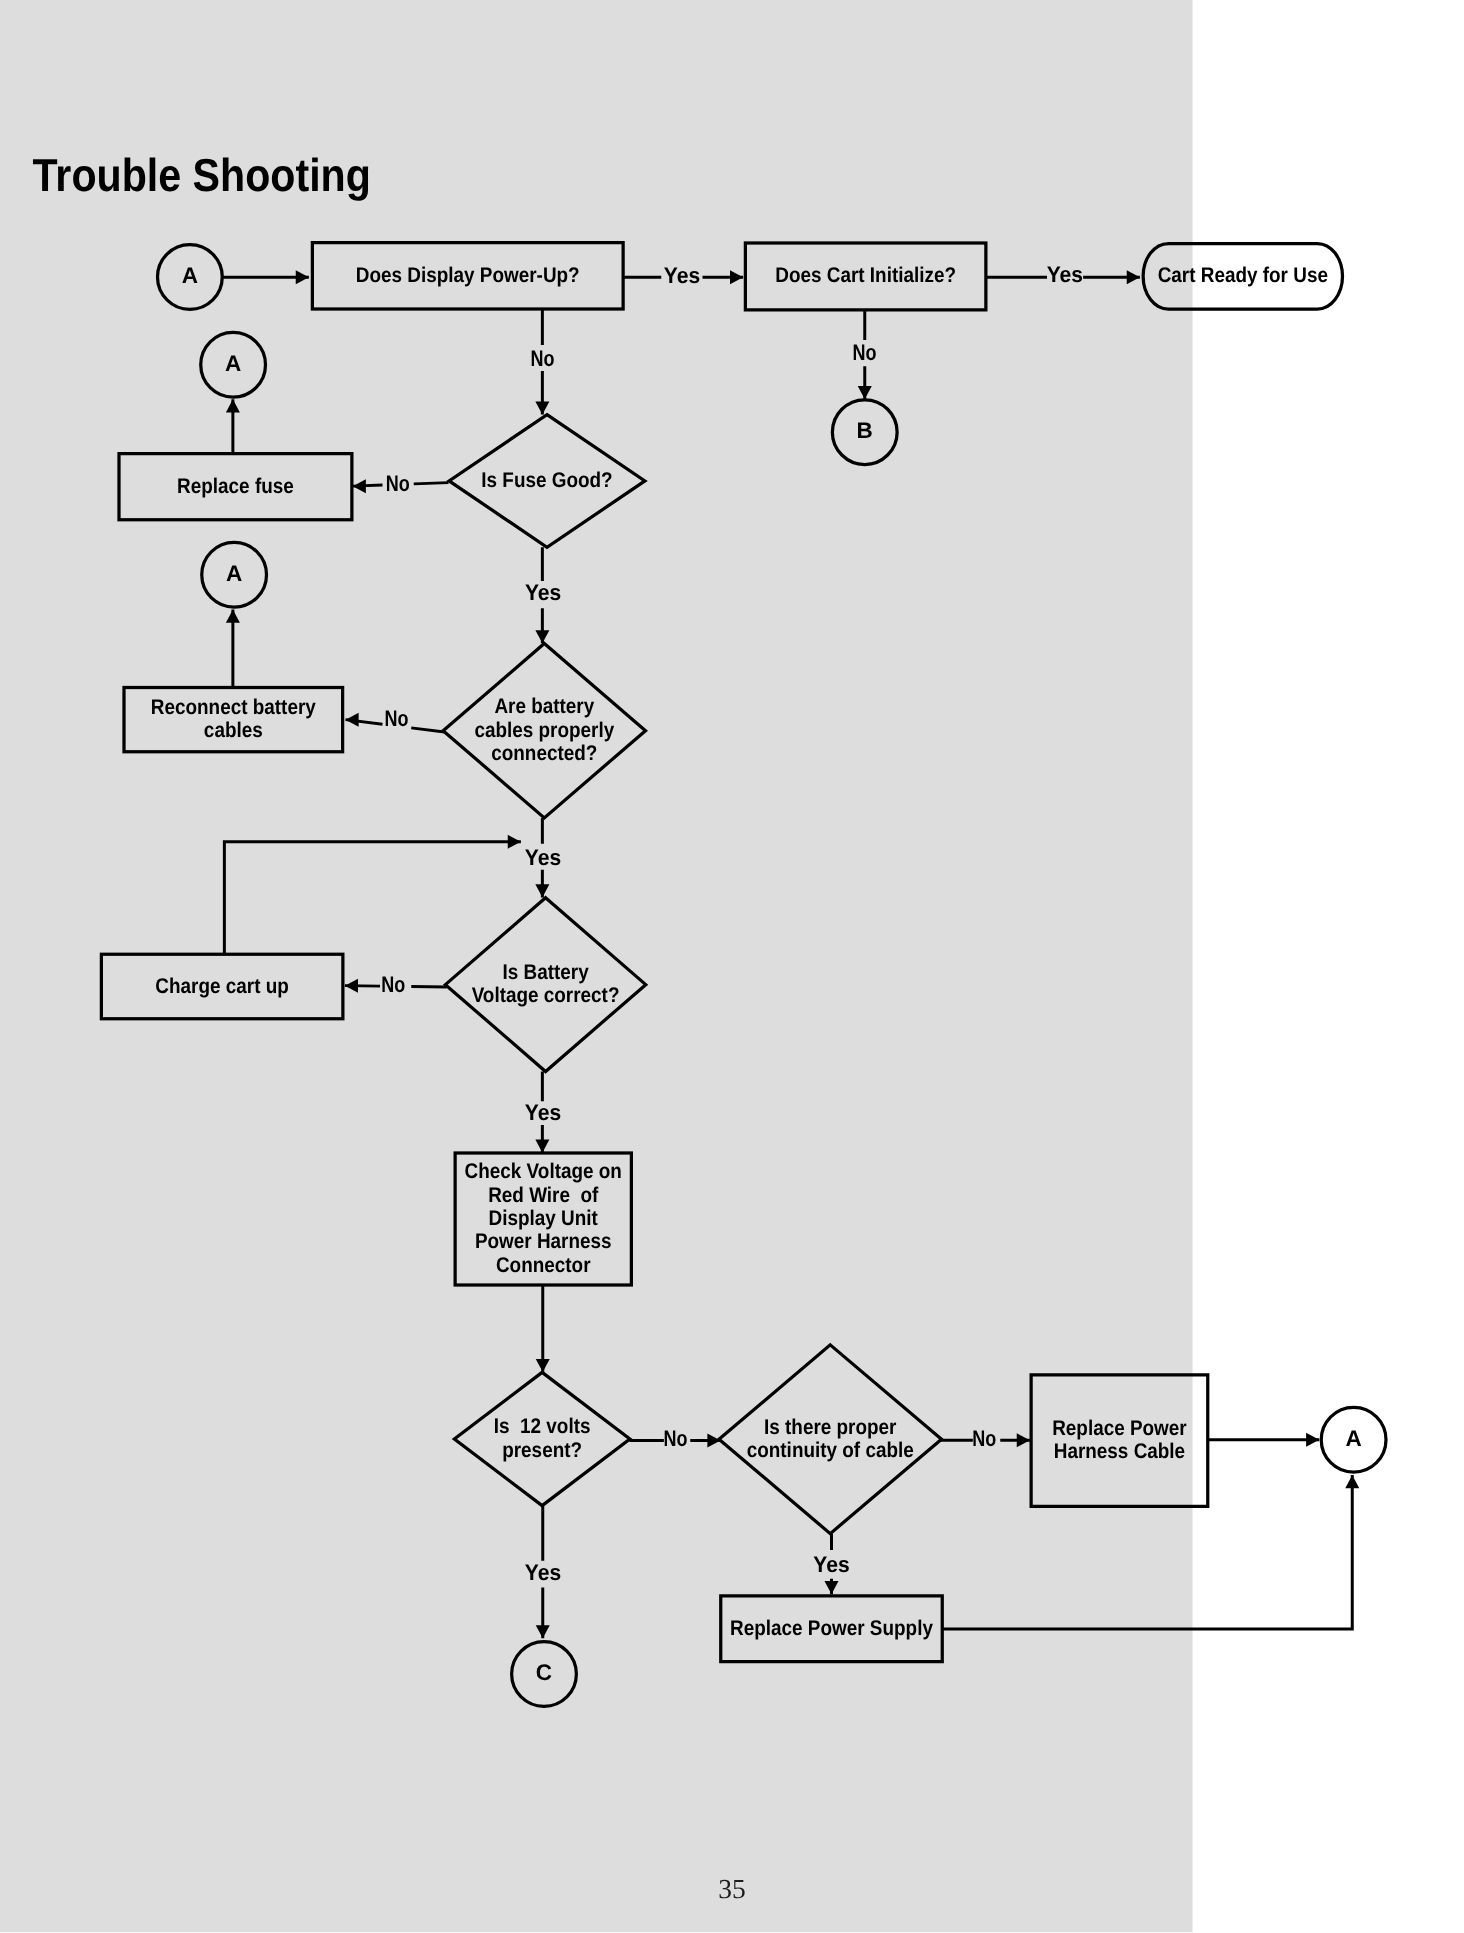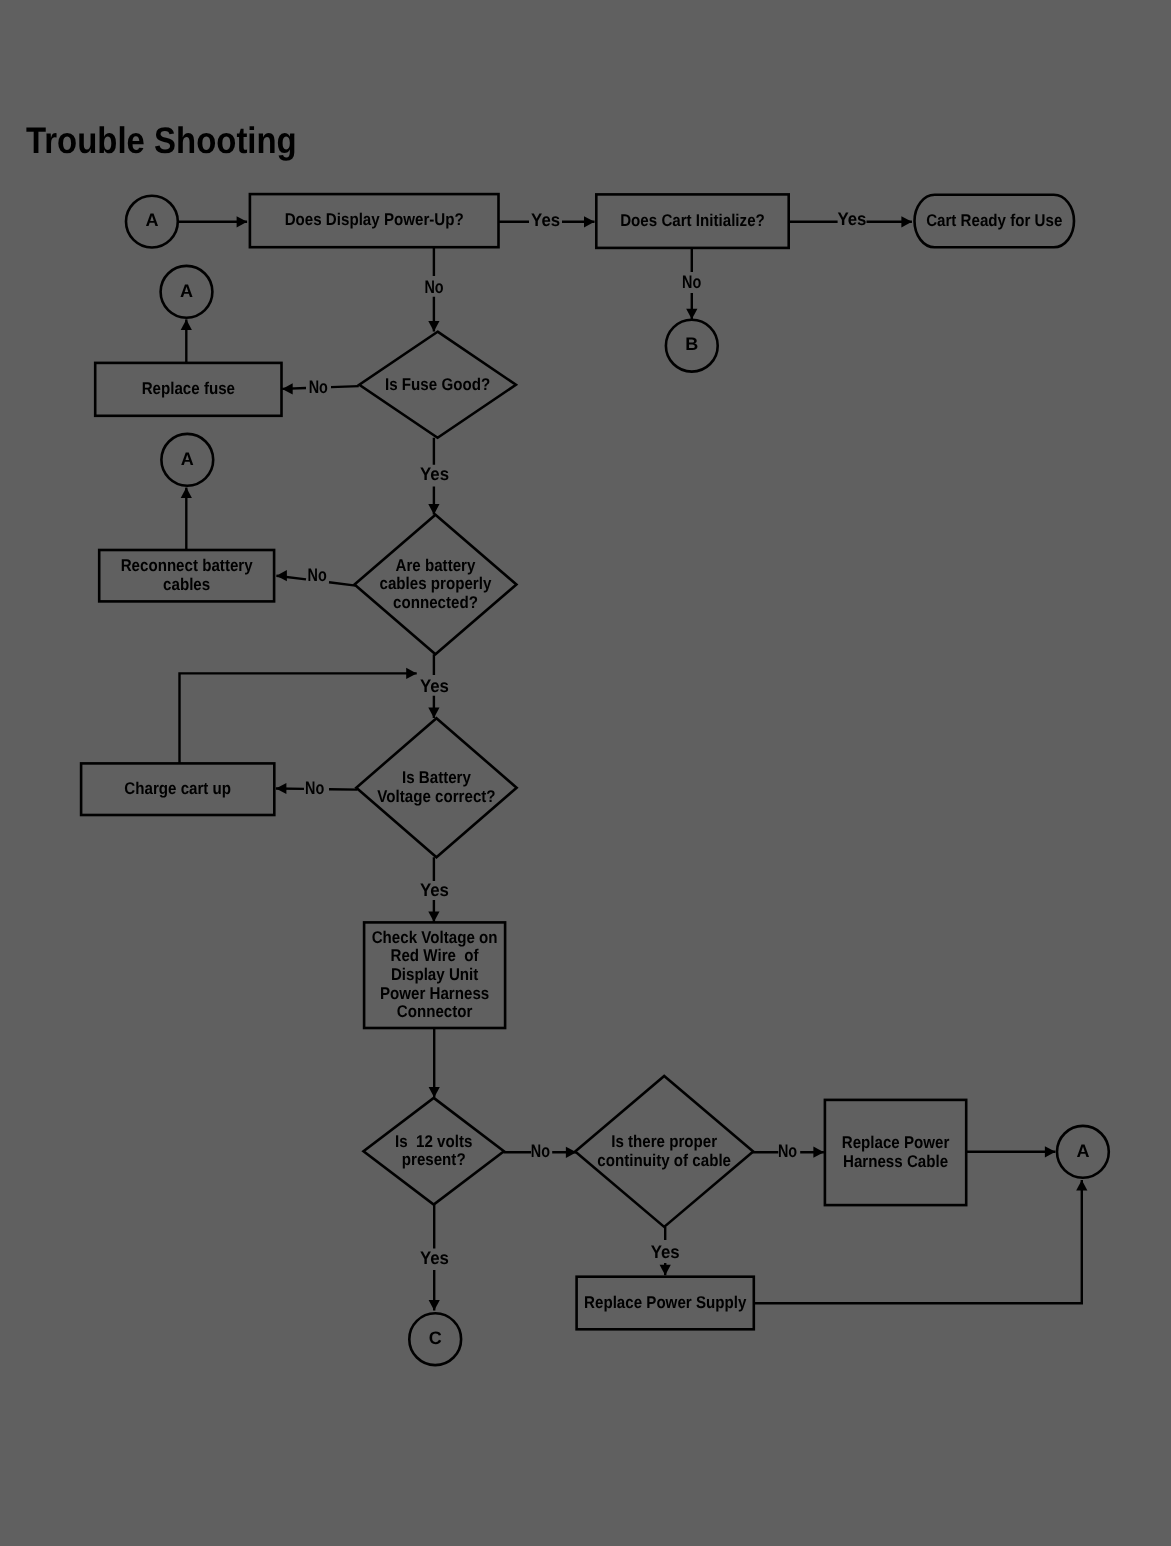--- a/index.html
+++ b/index.html
@@ -1,18 +1,18 @@
 <!DOCTYPE html>
 <html><head>
 <meta charset="utf-8">
 <title>Trouble Shooting</title>
 <style>
   html,body{margin:0;padding:0;background:#ffffff;}
   body{width:1171px;height:1546px;overflow:hidden;font-family:"Liberation Sans",sans-serif;}
-  #page{position:relative;width:1171px;height:1546px;background:#0f766e;-webkit-font-smoothing:antialiased;text-rendering:geometricPrecision;filter:grayscale(1);}
+  #page{position:relative;width:954px;height:1546px;background:#bef264;-webkit-font-smoothing:antialiased;text-rendering:geometricPrecision;filter:grayscale(1);}
   #title{position:absolute;left:25.6px;top:121px;font-size:37px;font-weight:bold;color:#000;line-height:40px;white-space:nowrap;transform:scaleX(0.89);transform-origin:0 0;}
   #pagenum{position:absolute;left:0;top:1497.5px;width:1171px;text-align:center;font-family:"Liberation Serif",serif;font-size:22px;color:#1c1c1c;}
   #chart{position:absolute;left:0;top:0;}
   .nodetext{font-family:"Liberation Sans",sans-serif;font-weight:bold;font-size:17px;fill:#000;text-anchor:middle;}
   .edgelbl{font-family:"Liberation Sans",sans-serif;font-weight:bold;font-size:18px;fill:#000;text-anchor:middle;}
   .conntext{font-family:"Liberation Sans",sans-serif;font-weight:bold;font-size:18px;fill:#000;text-anchor:middle;}
 </style>
 </head>
 <body>
 
@@ -118,14 +118,15 @@
         <text x="434.4" y="691.9" class="edgelbl" textLength="29.03" lengthAdjust="spacingAndGlyphs">Yes</text>
         <text x="314.6" y="793.8" class="edgelbl" textLength="19.20" lengthAdjust="spacingAndGlyphs">No</text>
         <text x="434.4" y="896" class="edgelbl" textLength="29.03" lengthAdjust="spacingAndGlyphs">Yes</text>
         <text x="540.4" y="1156.6" class="edgelbl" textLength="19.20" lengthAdjust="spacingAndGlyphs">No</text>
         <text x="434.4" y="1264.1" class="edgelbl" textLength="29.03" lengthAdjust="spacingAndGlyphs">Yes</text>
         <text x="787.5" y="1156.6" class="edgelbl" textLength="19.20" lengthAdjust="spacingAndGlyphs">No</text>
         <text x="665.2" y="1257.7" class="edgelbl" textLength="29.03" lengthAdjust="spacingAndGlyphs">Yes</text>
       </g>
   </svg>
 
+  <div id="pagenum">35</div>
 
 </div>
 
 </body></html>

